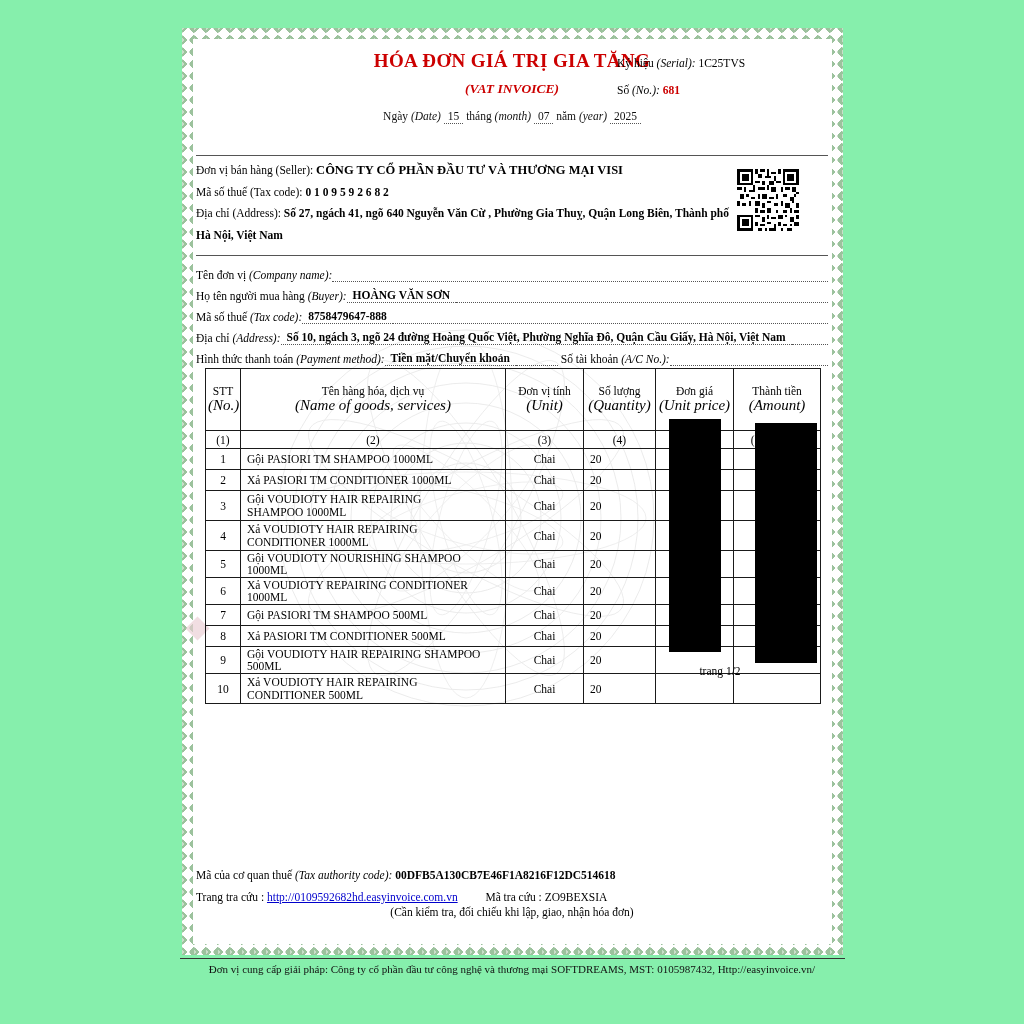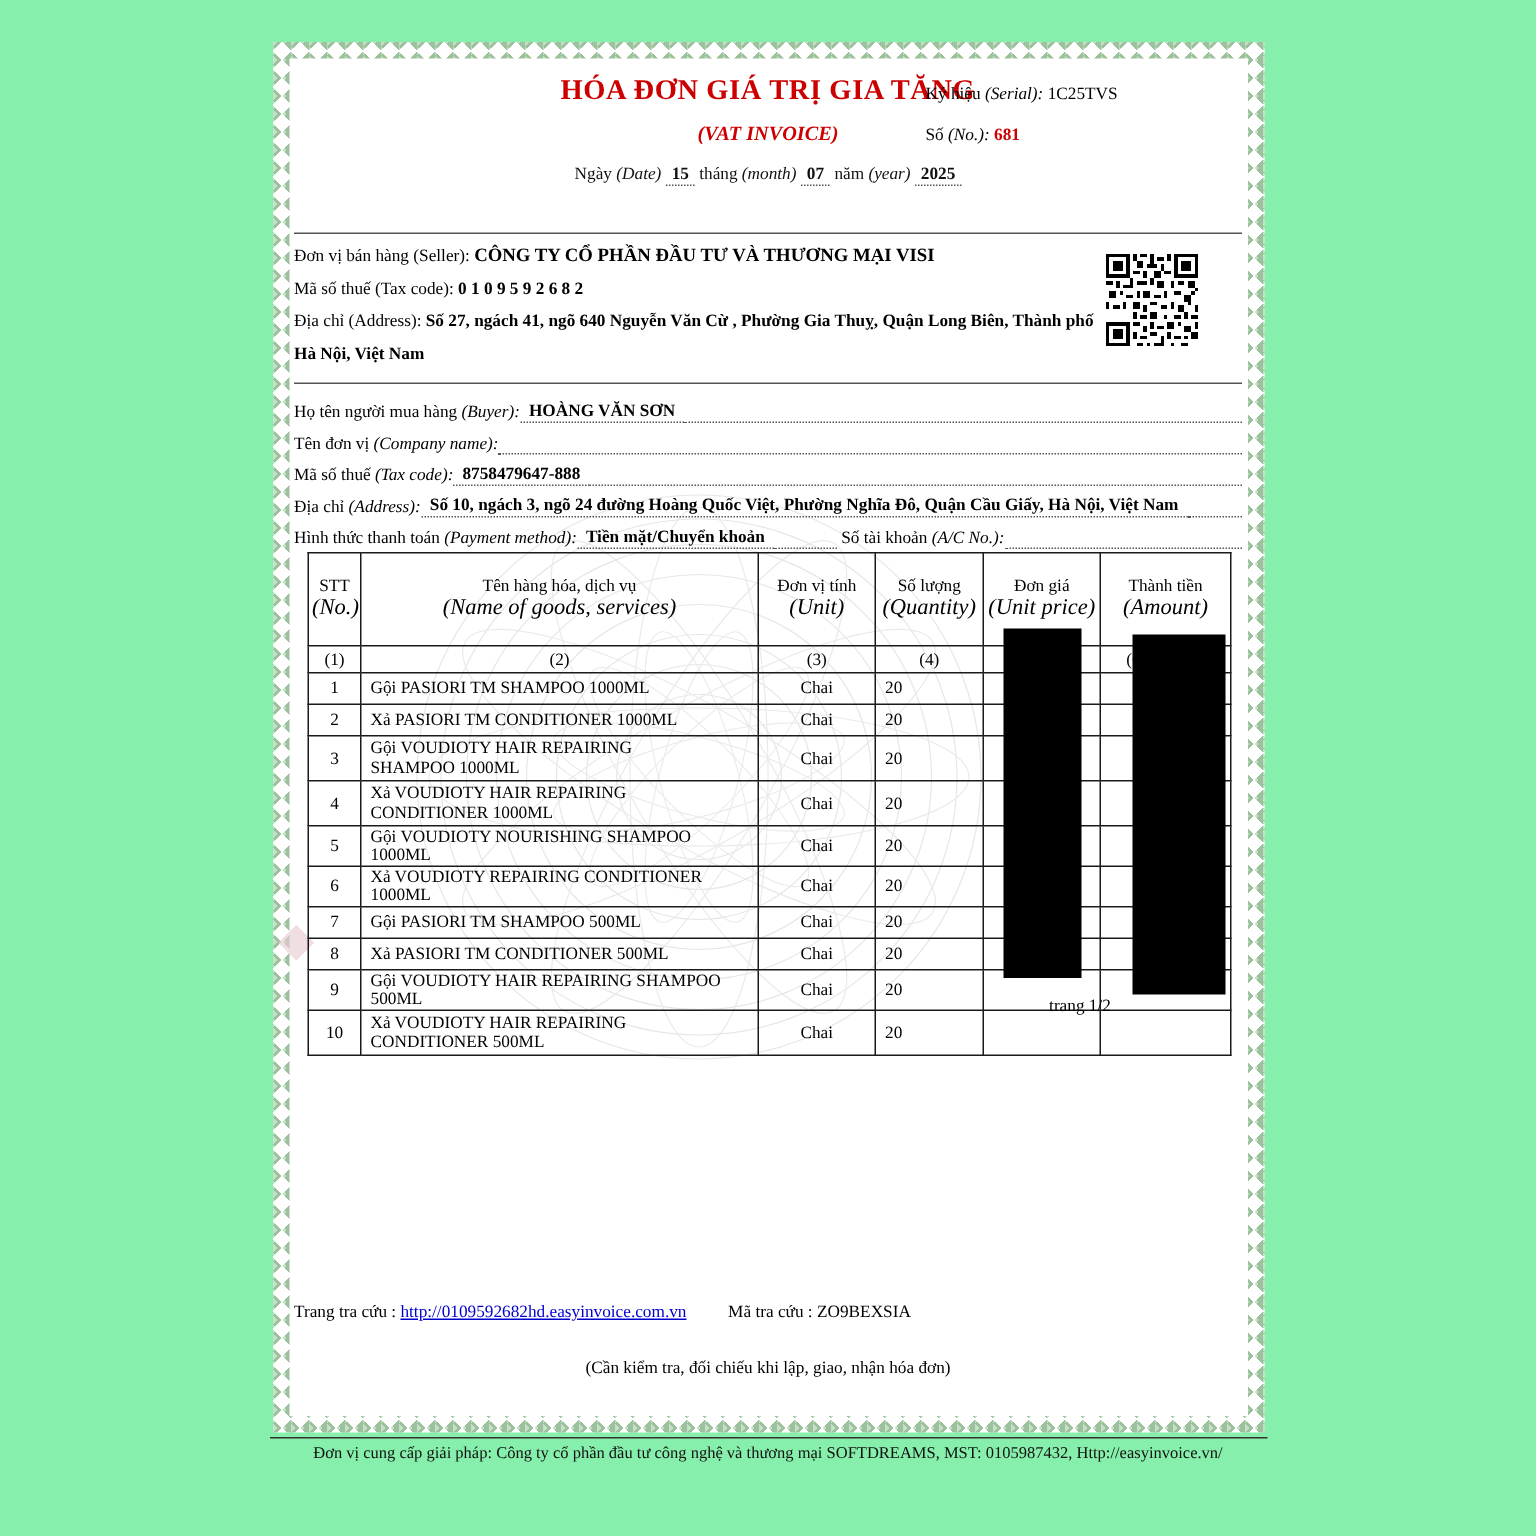--- a/index.html
+++ b/index.html
@@ -25,21 +25,21 @@
     background-size: 6px 6px, 6px 6px, 12px 12px, 12px 12px, 12px 12px, 12px 12px;
   }
   .frame-inner { position:absolute; inset:11px; background:#fff; }
 
   
   .title-block { position:absolute; left:196px; top:50px; width:632px; text-align:center; }
   .main-title  { font-size:19px; font-weight:bold; letter-spacing:.4px; }
   .sub-title   { font-size:13.5px; font-weight:bold; font-style:italic; margin-top:9px; }
   .date-line   { font-size:11.5px; margin-top:13px; color:#111; }
   .date-line .en { font-style:italic; }
-  .dotted-val  { border-bottom:1px dotted #555; padding:0 4px 1px 4px;font-weight:bold; }
+  .dotted-val  { border-bottom:1px dotted #555; padding:0 4px 1px 4px; }
 
   .serial-block { position:absolute; left:617px; top:50px; font-size:11.5px; line-height:27px; white-space:nowrap; }
   .serial-block .en { font-style:italic; }
 
   .hline { position:absolute; height:0; border-top:1px solid #555; }
 
   
   .seller-block { position:absolute; left:196px; top:160px; width:535px; font-size:11.5px; line-height:21.5px; }
   .seller-block .en { }
   .b { font-weight:bold; }
@@ -265,26 +265,26 @@
         <rect x="15" y="27" width="3" height="1"></rect>
         <rect x="20" y="27" width="1" height="1"></rect>
         <rect x="23" y="27" width="2" height="1"></rect>
     </g>
   </svg>
 
   <div class="hline" style="left:196px; top:255px; width:632px;"></div>
 
   <div class="buyer-block">
     <div class="brow">
+      <span class="lbl"><span>Tên đơn vị</span> <span class="en">(Company name):</span></span>
+      <span class="fill"></span>
+    </div>
+    <div class="brow">
       <span class="lbl"><span>Họ tên người mua hàng</span> <span class="en">(Buyer):</span></span>
       <span class="val">HOÀNG VĂN SƠN</span>
-      <span class="fill"></span>
-    </div>
-    <div class="brow">
-      <span class="lbl"><span>Tên đơn vị</span> <span class="en">(Company name):</span></span>
       <span class="fill"></span>
     </div>
     <div class="brow">
       <span class="lbl"><span>Mã số thuế</span> <span class="en">(Tax code):</span></span>
       <span class="val">8758479647-888</span>
       <span class="fill"></span>
     </div>
     <div class="brow">
       <span class="lbl"><span>Địa chỉ</span> <span class="en">(Address):</span></span>
       <span class="val">Số 10, ngách 3, ngõ 24 đường Hoàng Quốc Việt, Phường Nghĩa Đô, Quận Cầu Giấy, Hà Nội, Việt Nam</span>
@@ -419,20 +419,25 @@
   </tbody>
   </table>
 
   <div id="redact-price" class="redact"></div>
   <div id="redact-amount" class="redact"></div>
 
   <div class="page-num">trang 1/2</div>
 
   <div class="tax-footer">
     <div>
+      <span>Mã của cơ quan thuế</span>
+      <span class="en">(Tax authority code):</span>
+      <span class="b">00DFB5A130CB7E46F1A8216F12DC514618</span>
+    </div>
+    <div>
       <span>Trang tra cứu :</span>
       <a class="lookup-link" href="#">http://0109592682hd.easyinvoice.com.vn</a>
       <span style="display:inline-block;width:22px;"></span>
       <span>Mã tra cứu :</span>
       <span>ZO9BEXSIA</span>
     </div>
   </div>
   <div class="check-note">(Cần kiểm tra, đối chiếu khi lập, giao, nhận hóa đơn)</div>
 
   <div class="bottom-rule"></div>

